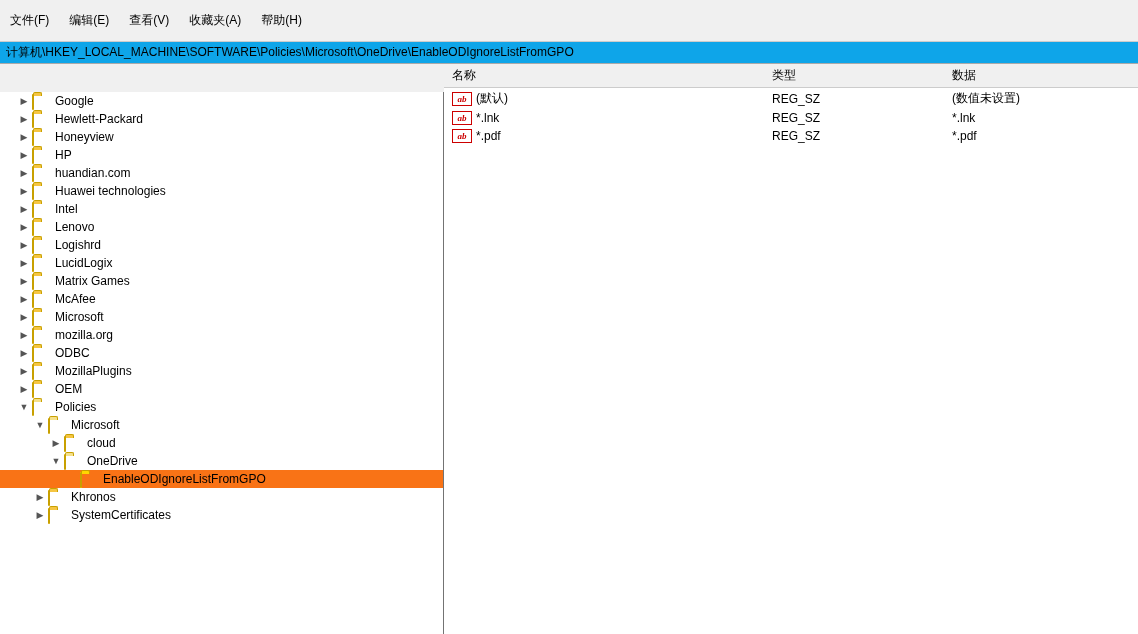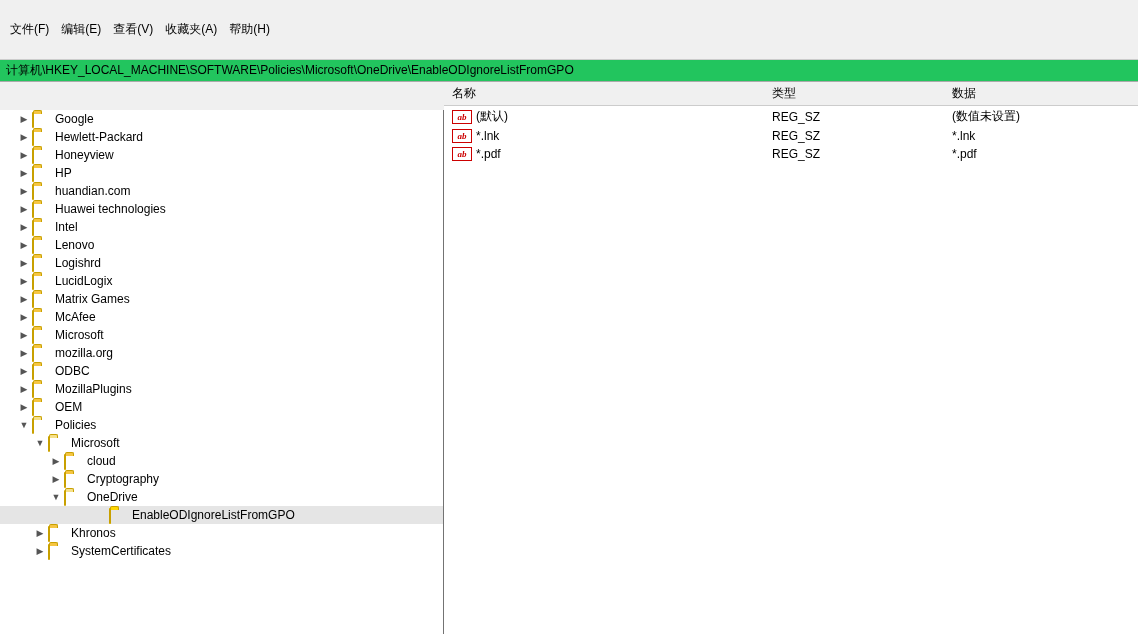--- a/index.html
+++ b/index.html
@@ -9,33 +9,34 @@
       background: #f0f0f0;
       width: 1138px;
       height: 634px;
       overflow: hidden;
       color: #000;
     }
 
     
     .menubar {
       background: #f0f0f0;
-      padding: 19px 4px;
+      padding: 10px 4px;
       display: flex;
+      gap: 8px;
       border-bottom: 1px solid #ccc;
     }
     .menubar-item {
       padding: 2px 6px;
       cursor: pointer;
       font-size: 12px;
     }
 
     
     .addressbar {
-      background: #22c55e;
+      background: #0ea5e9;
       border-bottom: 1px solid #aaa;
       padding: 2px 6px;
       font-size: 12px;
       display: flex;
       align-items: center;
       color: #000;
       min-height: 22px;
     }
 
     
@@ -57,22 +58,21 @@
 
     .tree-item {
       display: flex;
       align-items: center;
       padding: 1px 0;
       cursor: pointer;
       white-space: nowrap;
       min-height: 18px;
     }
     .tree-item.selected {
-      background: #e5e5e5;
-      padding-left: 29px;
+      background: #f97316;
     }
 
     .expand-arrow {
       width: 16px;
       text-align: center;
       font-size: 9px;
       color: #555;
       flex-shrink: 0;
       cursor: pointer;
     }
@@ -386,28 +386,20 @@
 
     <div class="tree-item">
       <span style="width:16px;flex-shrink:0;"></span>
       <span style="width:16px;flex-shrink:0;"></span>
       <span style="width:16px;flex-shrink:0;"></span>
       <span class="expand-arrow collapsed"></span>
       <span class="folder-icon"><span class="folder-closed"></span></span>
       <span class="tree-label">cloud</span>
     </div>
 
-    <div class="tree-item">
-      <span style="width:16px;flex-shrink:0;"></span>
-      <span style="width:16px;flex-shrink:0;"></span>
-      <span style="width:16px;flex-shrink:0;"></span>
-      <span class="expand-arrow collapsed"></span>
-      <span class="folder-icon"><span class="folder-closed"></span></span>
-      <span class="tree-label">Cryptography</span>
-    </div>
 
     <div class="tree-item">
       <span style="width:16px;flex-shrink:0;"></span>
       <span style="width:16px;flex-shrink:0;"></span>
       <span style="width:16px;flex-shrink:0;"></span>
       <span class="expand-arrow expanded"></span>
       <span class="folder-icon"><span class="folder-open"></span></span>
       <span class="tree-label">OneDrive</span>
     </div>
 

